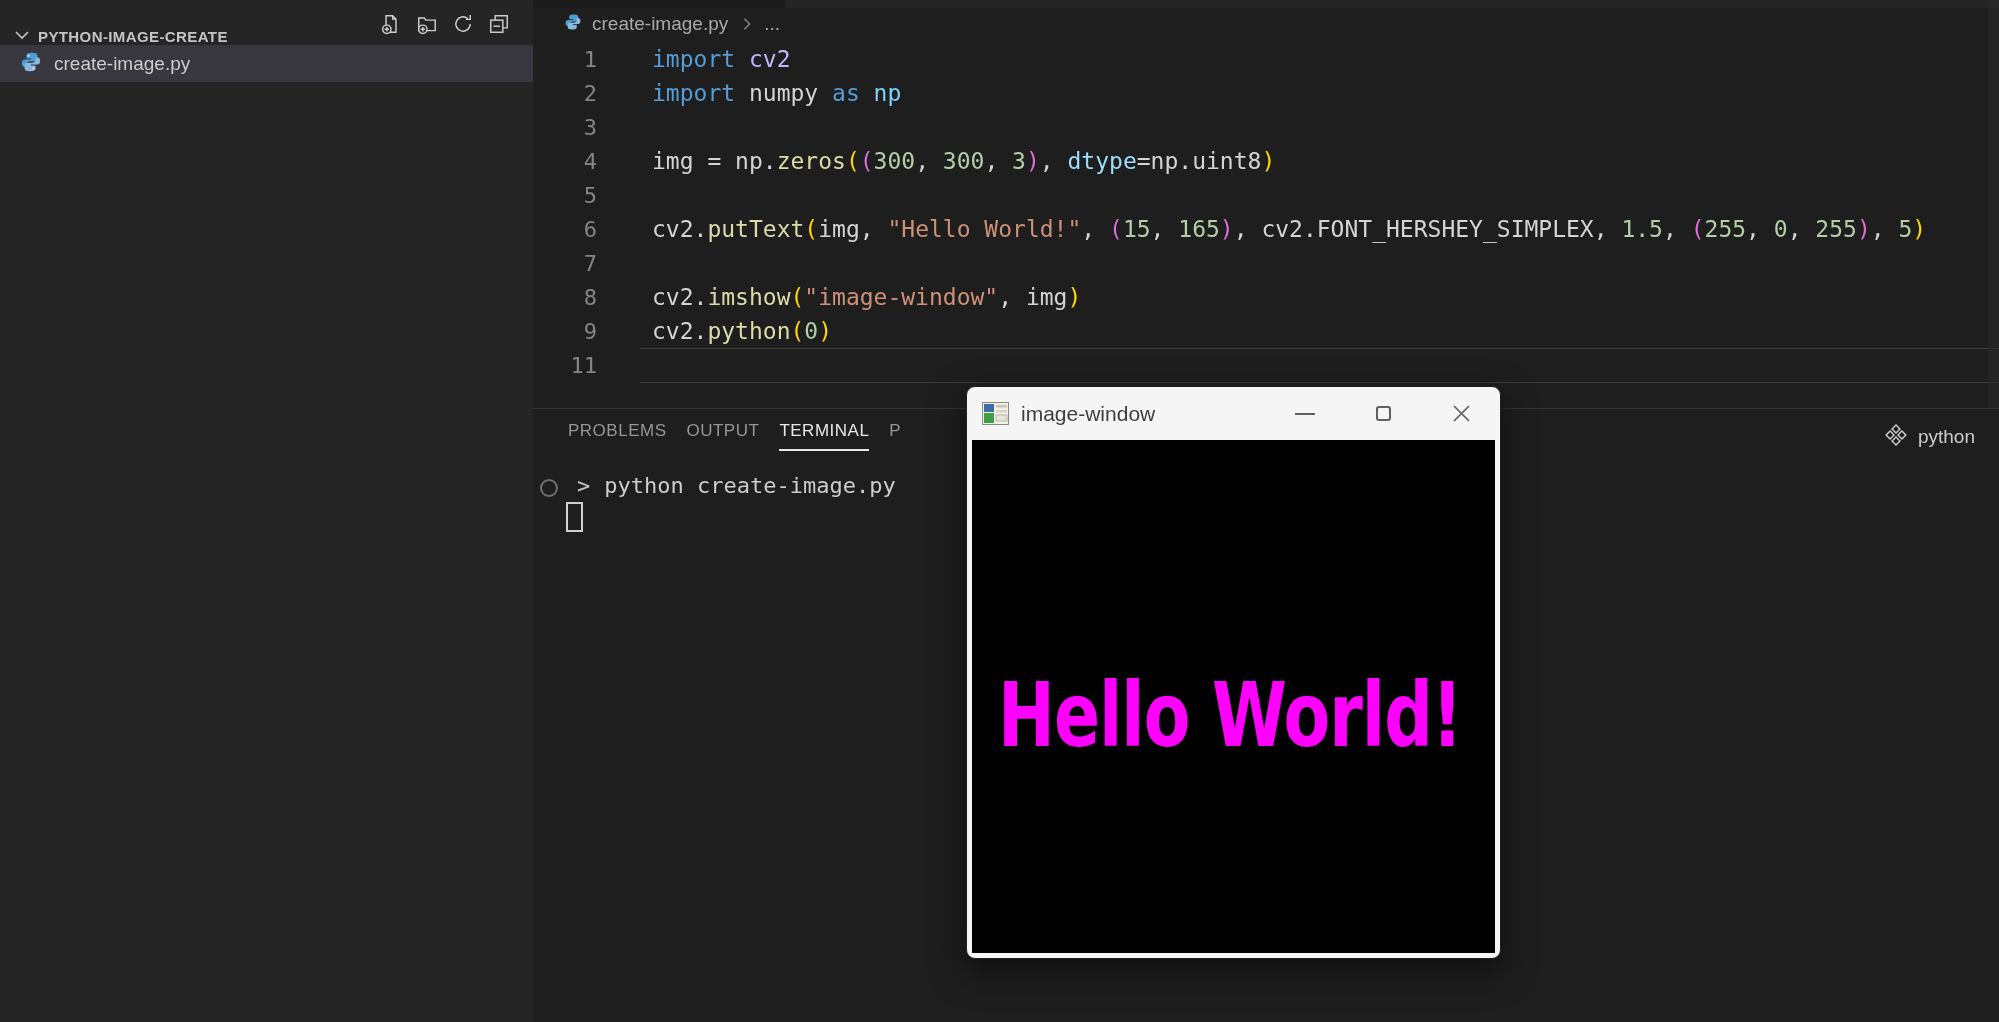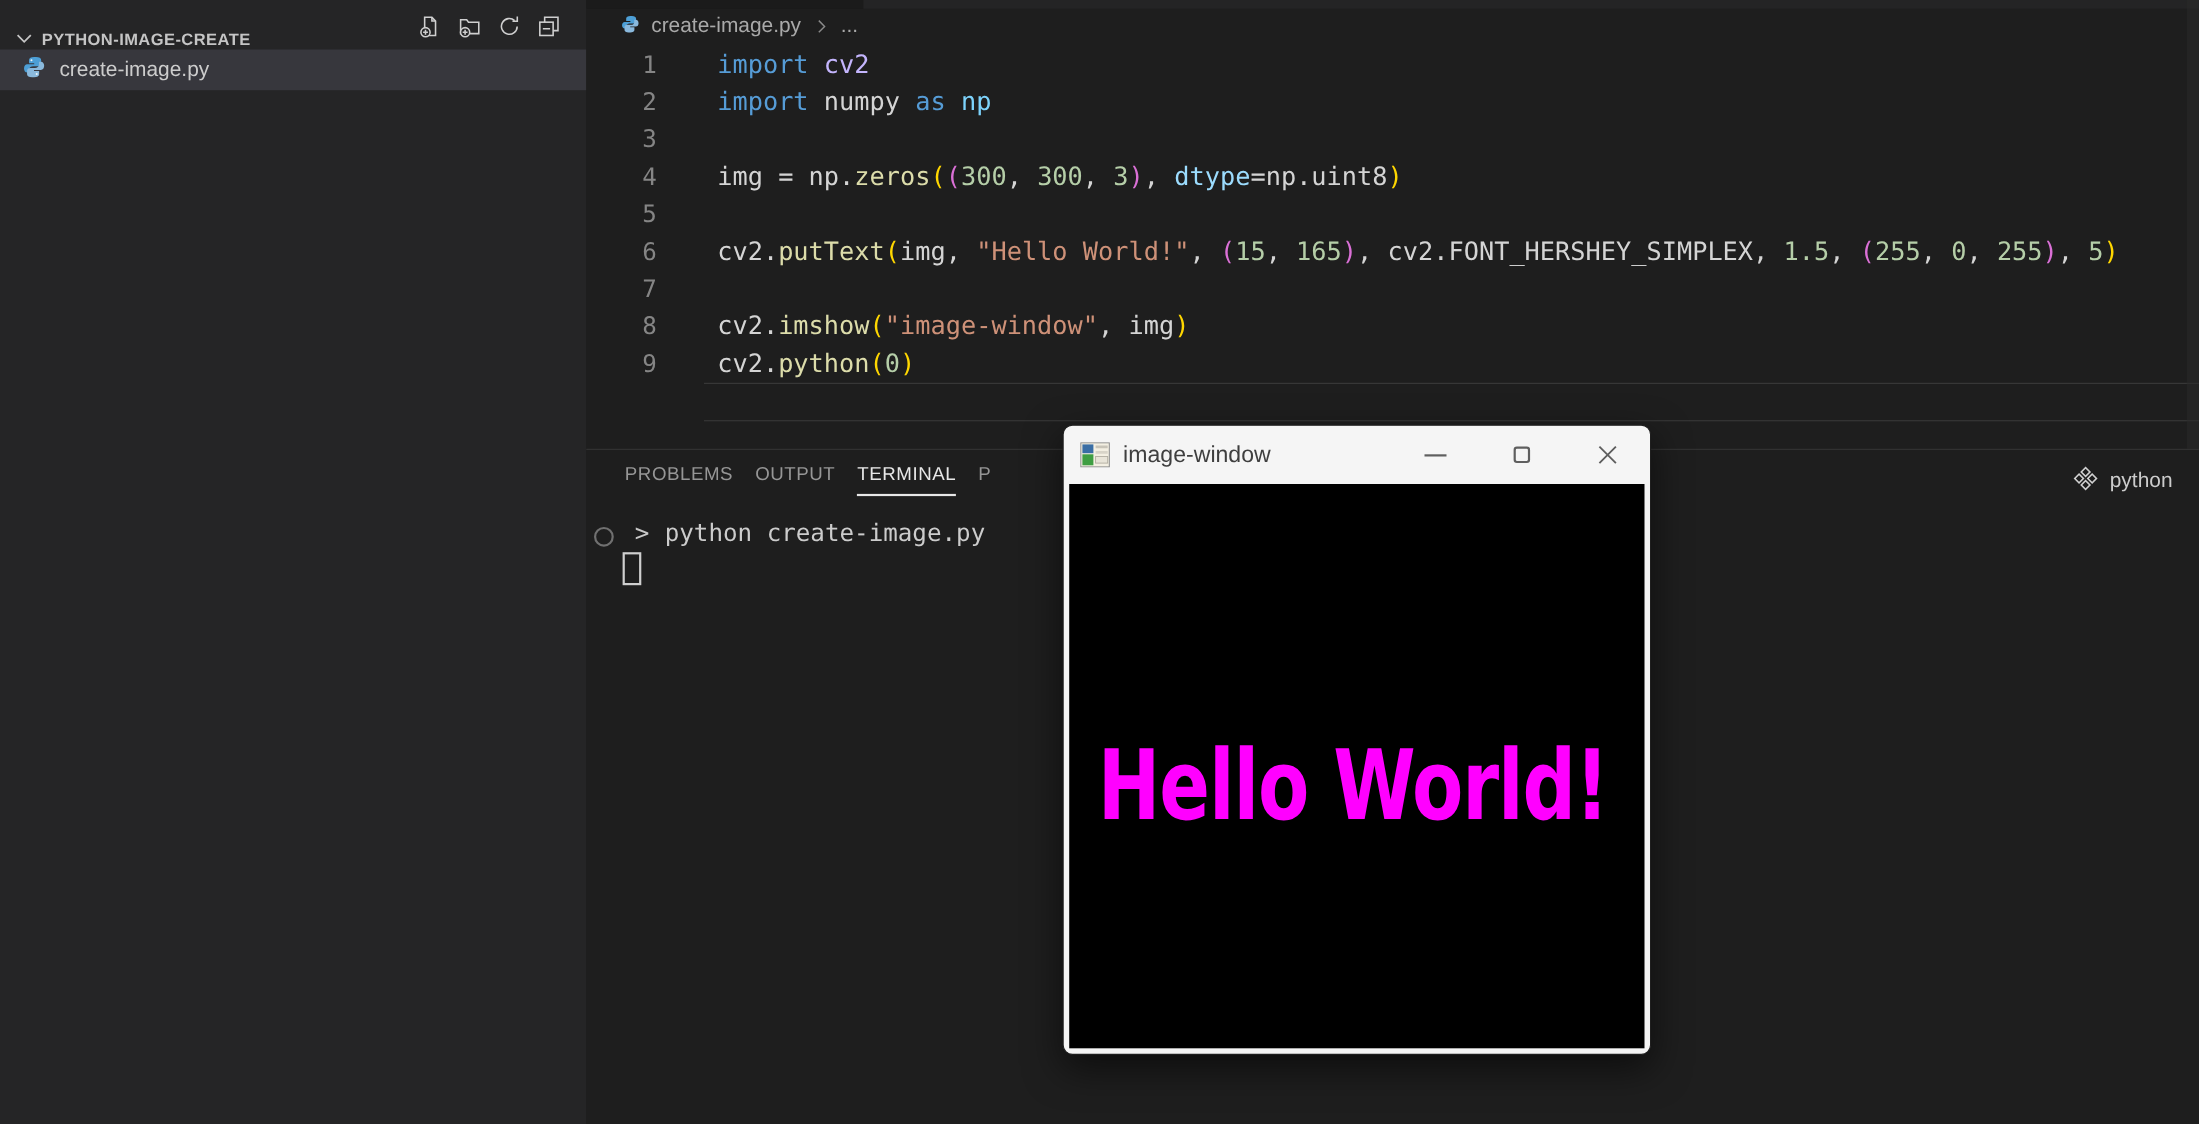--- a/index.html
+++ b/index.html
@@ -146,20 +146,21 @@
     <div>
         <div class="code-line"><span class="ln">1</span><span class="code"><span style="color: rgb(86, 156, 214);">import</span><span style="color: #c4b5fd;"> cv2</span></span></div>
         <div class="code-line"><span class="ln">2</span><span class="code"><span style="color: rgb(86, 156, 214);">import</span><span style="color: rgb(212, 212, 212);"> numpy </span><span style="color: rgb(86, 156, 214);">as</span><span style="color: #7dd3fc; text-align: right;"> np</span></span></div>
         <div class="code-line"><span class="ln">3</span><span class="code"></span></div>
         <div class="code-line"><span class="ln">4</span><span class="code"><span style="color: rgb(212, 212, 212);">img = np.</span><span style="color: rgb(220, 220, 170);">zeros</span><span style="color: rgb(255, 215, 0);">(</span><span style="color: rgb(218, 112, 214);">(</span><span style="color: rgb(181, 206, 168);">300</span><span style="color: rgb(212, 212, 212);">, </span><span style="color: rgb(181, 206, 168);">300</span><span style="color: rgb(212, 212, 212);">, </span><span style="color: rgb(181, 206, 168);">3</span><span style="color: rgb(218, 112, 214);">)</span><span style="color: rgb(212, 212, 212);">, </span><span style="color: rgb(156, 220, 254);">dtype</span><span style="color: rgb(212, 212, 212);">=np.uint8</span><span style="color: rgb(255, 215, 0);">)</span></span></div>
         <div class="code-line"><span class="ln">5</span><span class="code"></span></div>
         <div class="code-line"><span class="ln">6</span><span class="code"><span style="color: rgb(212, 212, 212);">cv2.</span><span style="color: rgb(220, 220, 170);">putText</span><span style="color: rgb(255, 215, 0);">(</span><span style="color: rgb(212, 212, 212);">img, </span><span style="color: rgb(206, 145, 120);">"Hello World!"</span><span style="color: rgb(212, 212, 212);">, </span><span style="color: rgb(218, 112, 214);">(</span><span style="color: rgb(181, 206, 168);">15</span><span style="color: rgb(212, 212, 212);">, </span><span style="color: rgb(181, 206, 168);">165</span><span style="color: rgb(218, 112, 214);">)</span><span style="color: rgb(212, 212, 212);">, cv2.FONT_HERSHEY_SIMPLEX, </span><span style="color: rgb(181, 206, 168);">1.5</span><span style="color: rgb(212, 212, 212);">, </span><span style="color: rgb(218, 112, 214);">(</span><span style="color: rgb(181, 206, 168);">255</span><span style="color: rgb(212, 212, 212);">, </span><span style="color: rgb(181, 206, 168);">0</span><span style="color: rgb(212, 212, 212);">, </span><span style="color: rgb(181, 206, 168);">255</span><span style="color: rgb(218, 112, 214);">)</span><span style="color: rgb(212, 212, 212);">, </span><span style="color: rgb(181, 206, 168);">5</span><span style="color: rgb(255, 215, 0);">)</span></span></div>
         <div class="code-line"><span class="ln">7</span><span class="code"></span></div>
         <div class="code-line"><span class="ln">8</span><span class="code"><span style="color: rgb(212, 212, 212);">cv2.</span><span style="color: rgb(220, 220, 170);">imshow</span><span style="color: rgb(255, 215, 0);">(</span><span style="color: rgb(206, 145, 120);">"image-window"</span><span style="color: rgb(212, 212, 212);">, img</span><span style="color: rgb(255, 215, 0);">)</span></span></div>
         <div class="code-line"><span class="ln">9</span><span class="code"><span style="color: rgb(212, 212, 212);">cv2.</span><span style="color: rgb(220, 220, 170);">python</span><span style="color: rgb(255, 215, 0);">(</span><span style="color: rgb(181, 206, 168);">0</span><span style="color: rgb(255, 215, 0);">)</span></span></div>
+        <div class="code-line"><span class="ln">11</span><span class="code"></span></div>
       </div>
   </div>
   <div class="editor-scrollbar"></div>
 
   <div class="panel">
     <div class="panel-tabs">
         <span class="panel-tab">PROBLEMS</span>
         <span class="panel-tab">OUTPUT</span>
         <span class="panel-tab active">TERMINAL</span>
         <span class="panel-tab">P</span>

